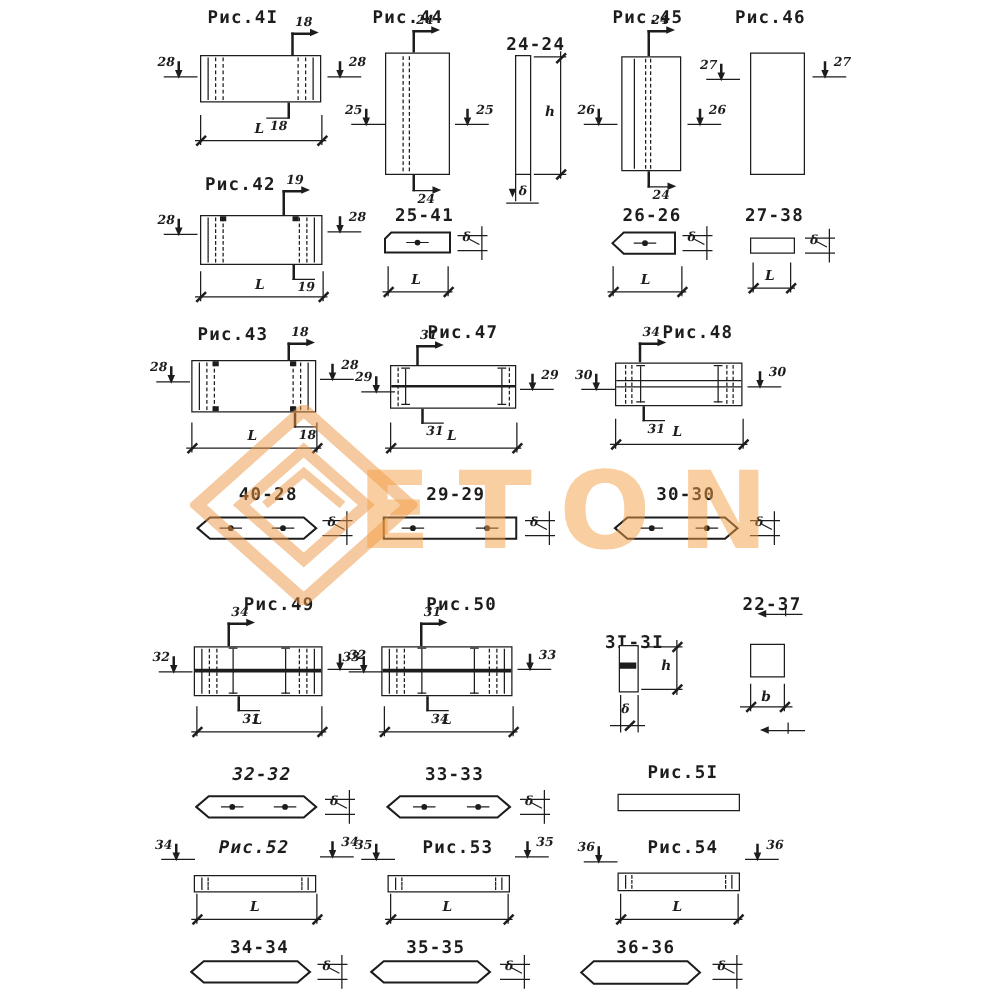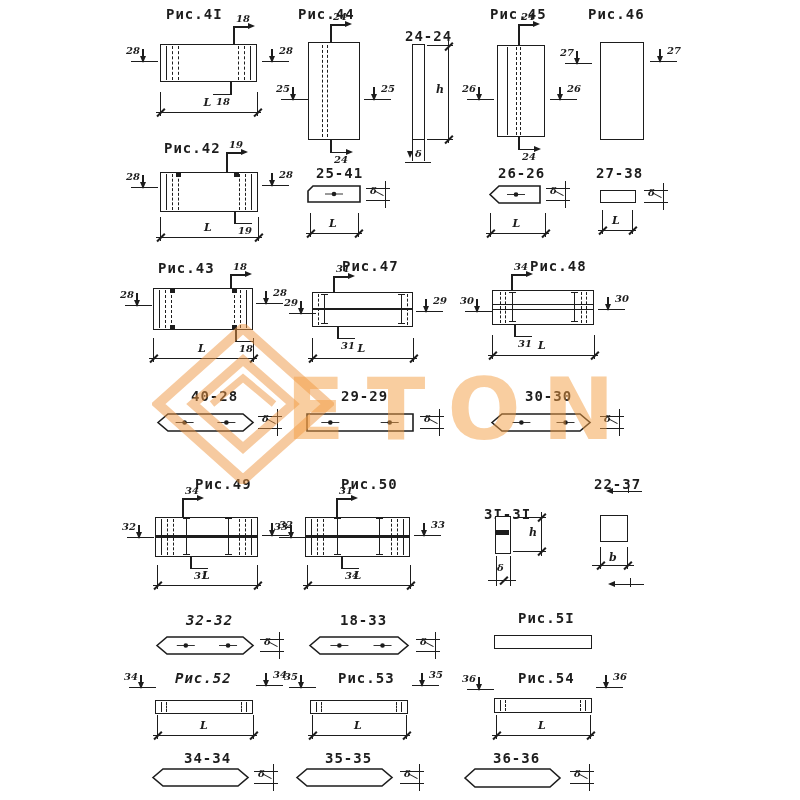--- a/index.html
+++ b/index.html
@@ -447,21 +447,21 @@
       <line x1="21.799999999999997" y1="10.5" x2="39.8" y2="10.5" stroke="#1d1d1d" stroke-width="0.9"></line>
       <circle cx="30.799999999999997" cy="10.5" r="2.3" fill="#1d1d1d"></circle>
       <line x1="64.03999999999999" y1="10.5" x2="82.03999999999999" y2="10.5" stroke="#1d1d1d" stroke-width="0.9"></line>
       <circle cx="73.03999999999999" cy="10.5" r="2.3" fill="#1d1d1d"></circle>
     </svg>
     <div class="a" style="left: 260px; top: 639px; width: 24px; height: 1.1px; background: rgb(29, 29, 29);"></div>
     <div class="a" style="left: 260px; top: 651px; width: 24px; height: 1.1px; background: rgb(29, 29, 29);"></div>
     <div class="a" style="left: 279px; top: 632px; width: 1.2px; height: 27px; background: rgb(29, 29, 29);"></div>
     <div class="a" style="left: 269px; top: 644px; width: 9px; height: 1.2px; background: rgb(29, 29, 29); transform: rotate(28deg);"></div>
     <div class="a num" style="left: 264px; top: 637px;">δ</div>
-    <div class="a ttl" style="left: 340px; top: 612px;">18-33</div>
+    <div class="a ttl" style="left: 340px; top: 612px;">33-33</div>
     <svg width="102" height="21" style="position: absolute; left: 308px; top: 635px;">
       <polygon points="2,10.5 12,2 90,2 100,10.5 90,19 12,19" fill="#fff" stroke="#1d1d1d" stroke-width="1.6"></polygon>
       <line x1="22.4" y1="10.5" x2="40.4" y2="10.5" stroke="#1d1d1d" stroke-width="0.9"></line>
       <circle cx="31.4" cy="10.5" r="2.3" fill="#1d1d1d"></circle>
       <line x1="65.52" y1="10.5" x2="83.52" y2="10.5" stroke="#1d1d1d" stroke-width="0.9"></line>
       <circle cx="74.52" cy="10.5" r="2.3" fill="#1d1d1d"></circle>
     </svg>
     <div class="a" style="left: 416px; top: 639px; width: 24px; height: 1.1px; background: rgb(29, 29, 29);"></div>
     <div class="a" style="left: 416px; top: 651px; width: 24px; height: 1.1px; background: rgb(29, 29, 29);"></div>
     <div class="a" style="left: 435px; top: 632px; width: 1.2px; height: 27px; background: rgb(29, 29, 29);"></div>

